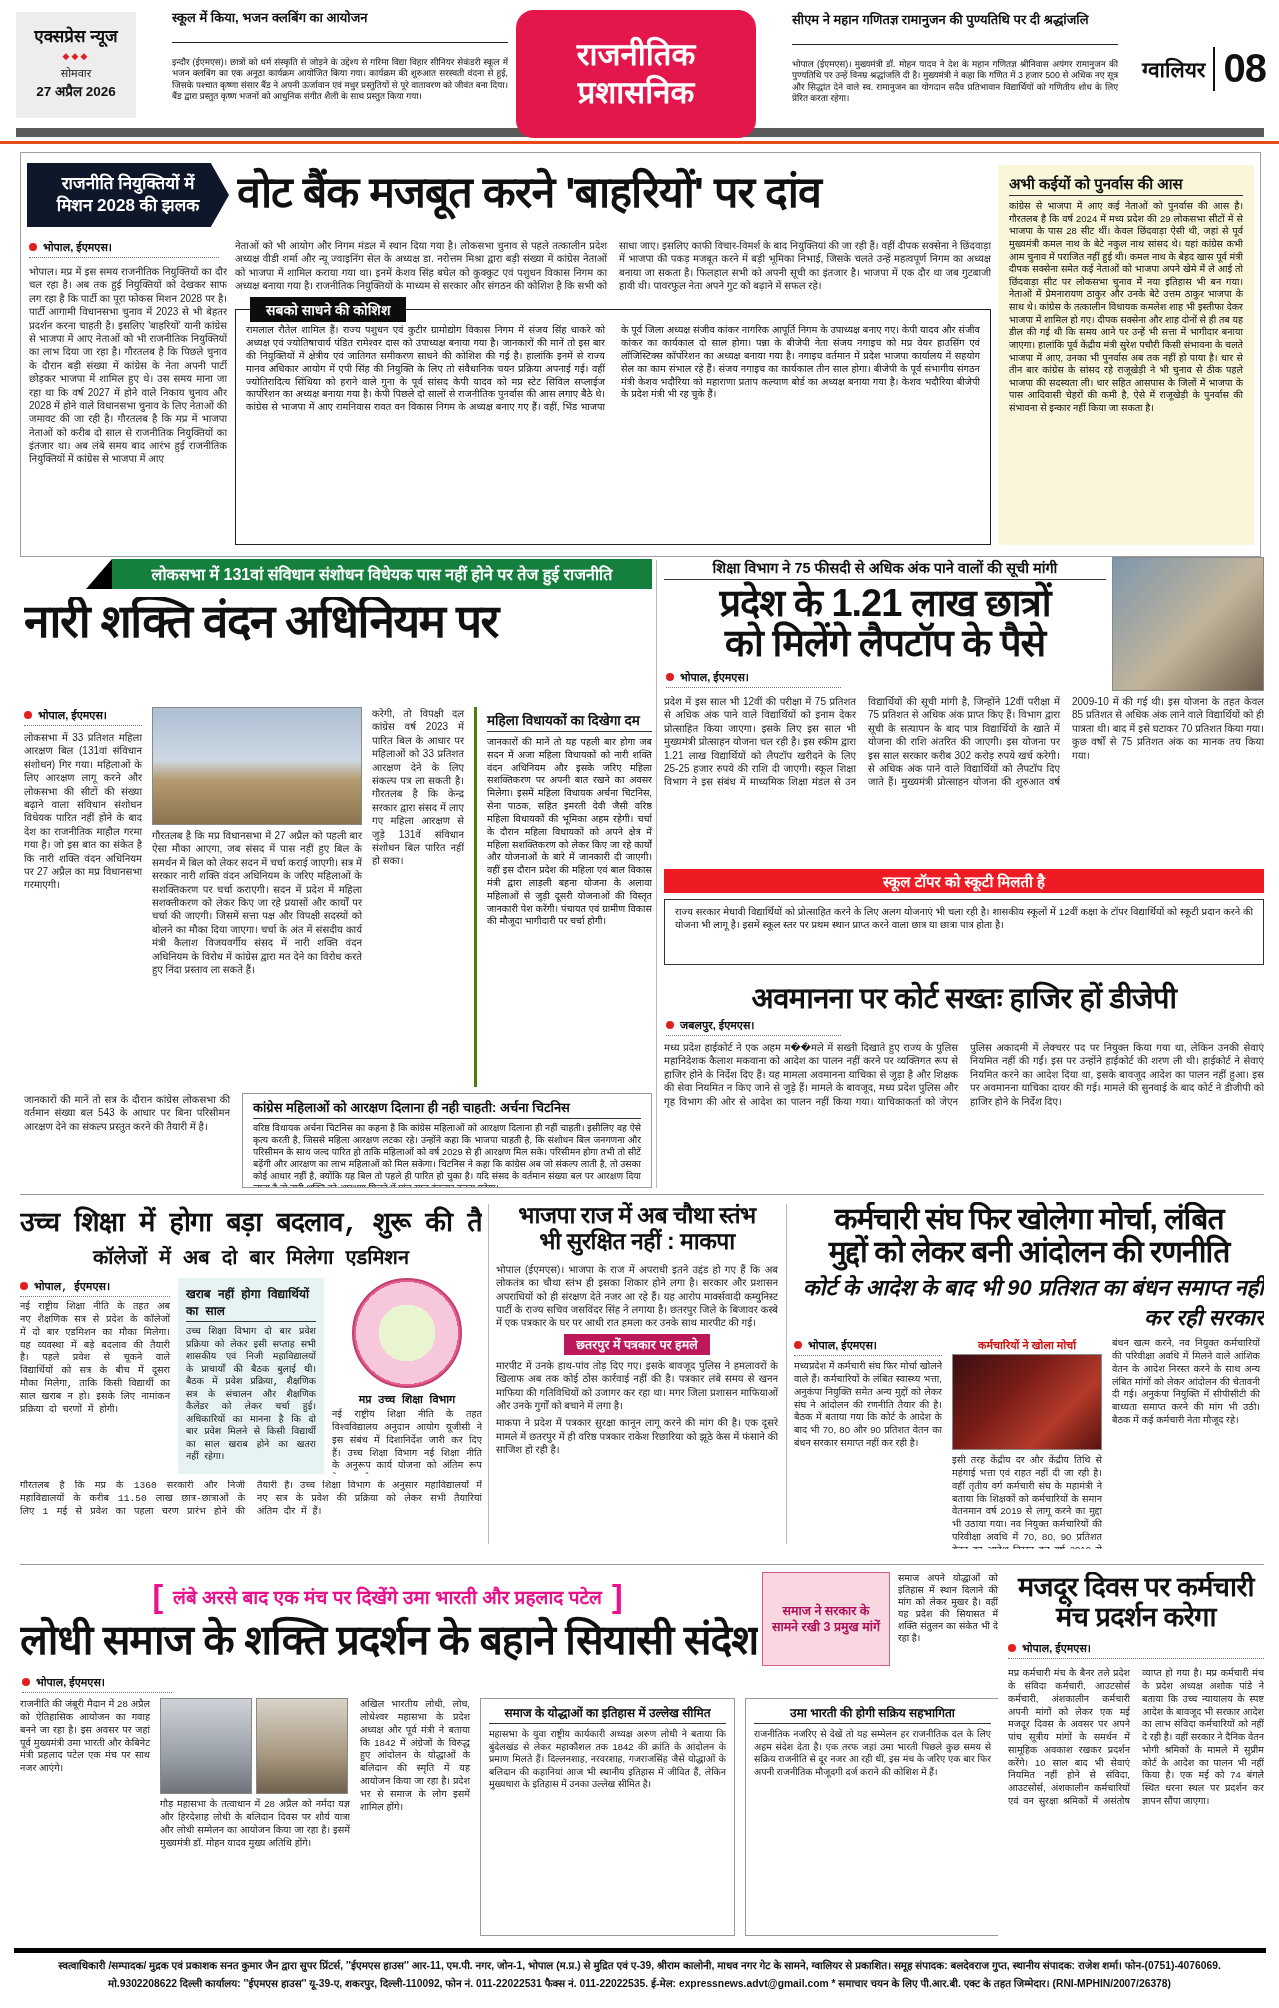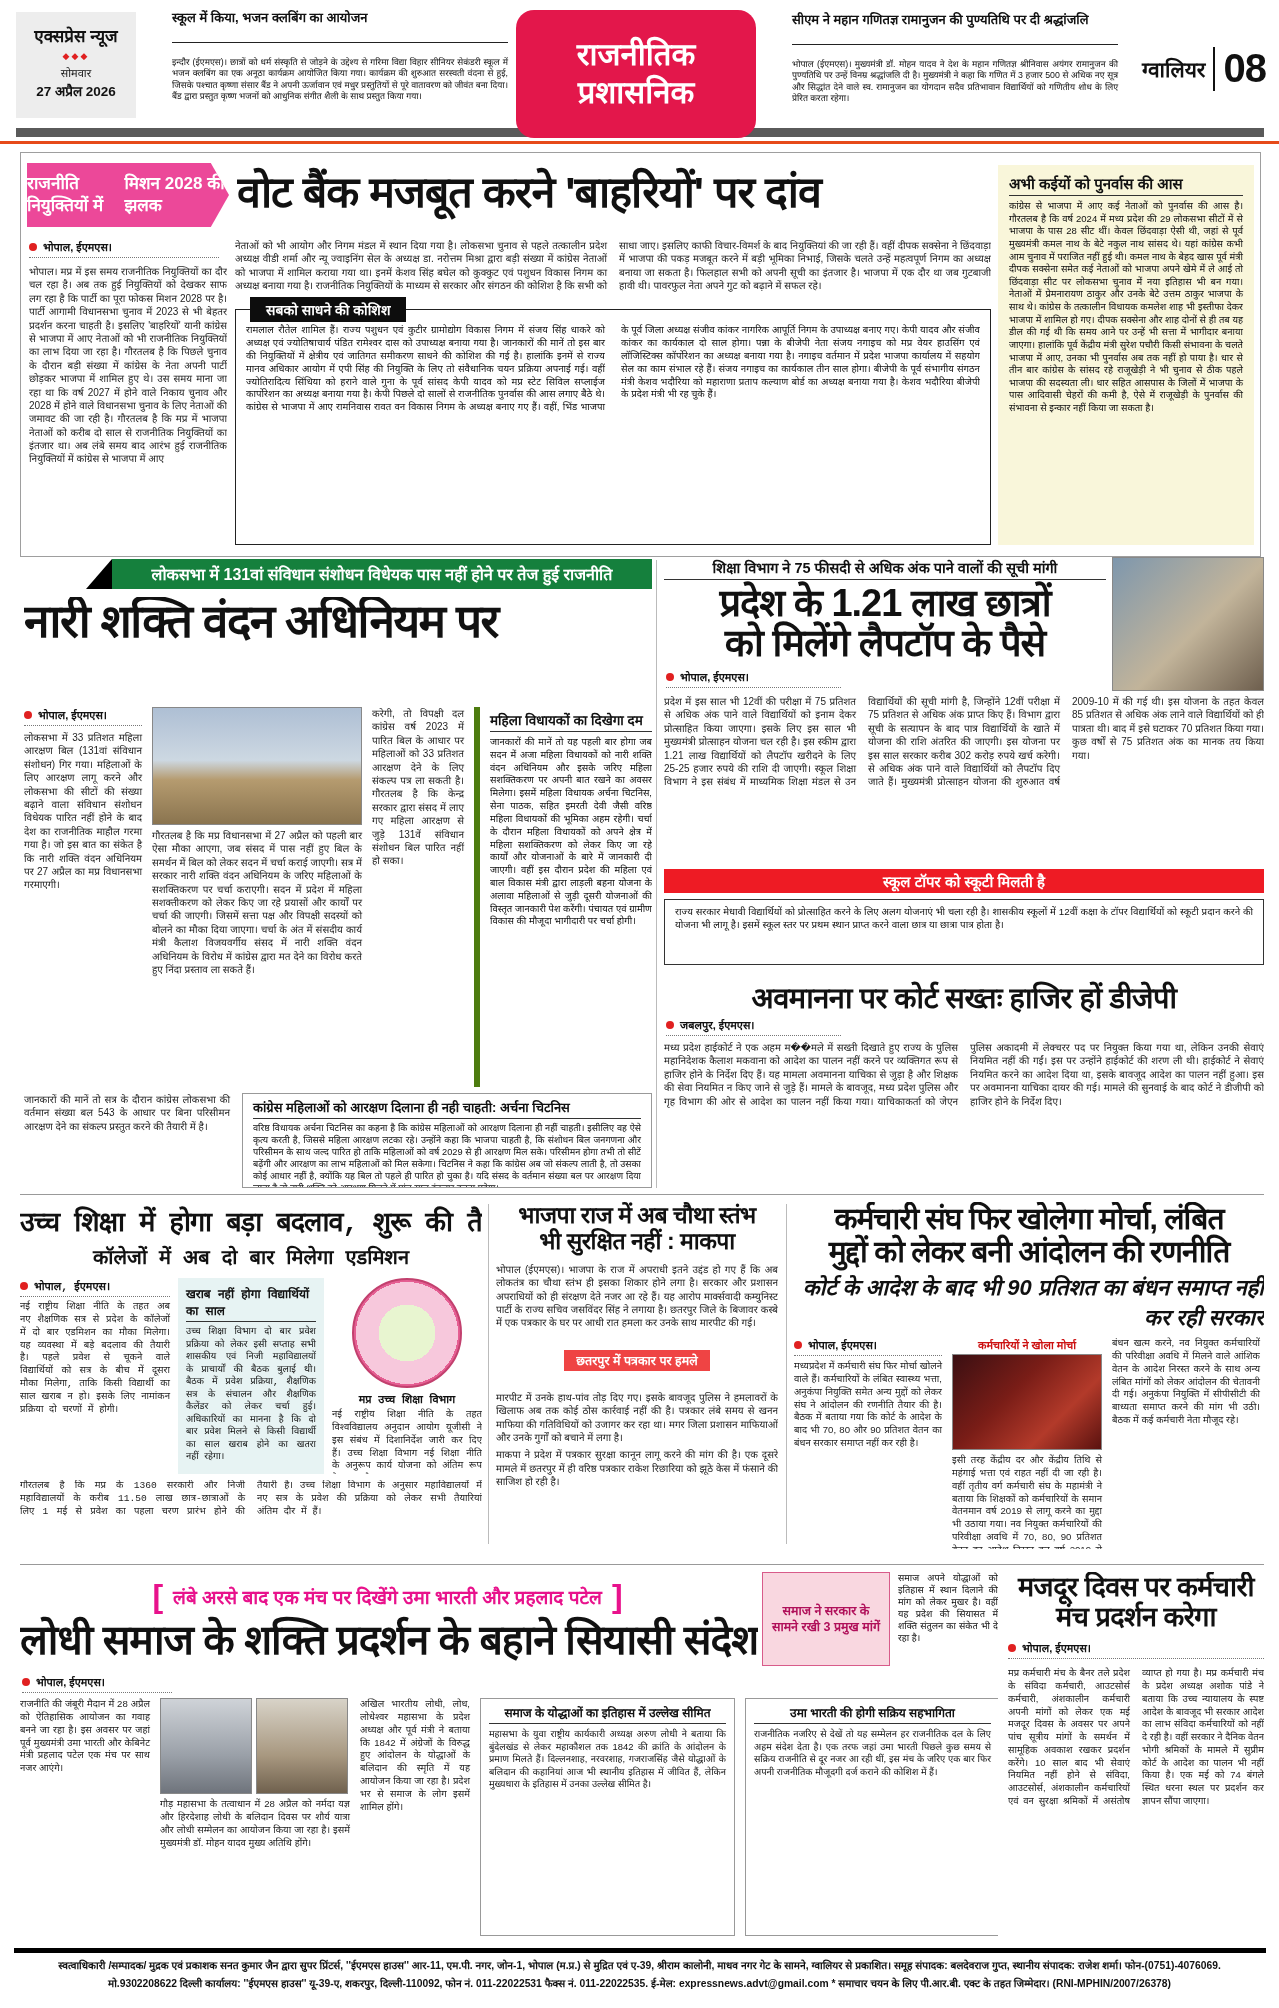--- a/index.html
+++ b/index.html
@@ -25,43 +25,43 @@
          display:flex;flex-direction:column;align-items:center;justify-content:center;
          font-size:31px;font-weight:800;line-height:1.22;z-index:3;}
   .edition{left:1142px;top:46px;width:132px;display:flex;align-items:center;gap:8px;}
   .edition .city{font-size:21px;font-weight:bold;}
   .edition .bar{width:2px;height:44px;background:#111;}
   .edition .num{font-size:40px;font-weight:900;letter-spacing:-1px;}
   .rule-gray{left:16px;top:128px;width:1248px;height:9px;background:#5a5a5a;}
   .rule-orange{left:0;top:141px;width:1279px;height:3px;background:#e64a19;}
   
   .lead{left:20px;top:152px;width:1241px;height:405px;border:1px solid #9e9e9e;box-sizing:border-box;}
-  .tag{left:6px;top:10px;width:202px;height:64px;background:#ec4899;color:#fff;font-weight:bold;font-size:17px;
-       display:flex;flex-direction:row;align-items:center;justify-content:center;line-height:1.3;
+  .tag{left:6px;top:10px;width:202px;height:64px;background:#0f172a;color:#fff;font-weight:bold;font-size:17px;
+       display:flex;flex-direction:column;align-items:center;justify-content:center;line-height:1.3;
        clip-path:polygon(0 0,91% 0,100% 50%,91% 100%,0 100%);}
   .lead-h{left:216px;top:8px;width:760px;font-size:43px;font-weight:800;letter-spacing:-1px;white-space:nowrap;overflow:hidden;}
   .side-box{left:977px;top:12px;width:256px;height:380px;background:#f9f6da;padding:8px 11px;box-sizing:border-box;overflow:hidden;}
   .side-box .boxtitle{font-size:15px;}
   .side-box .b{font-size:9.5px;line-height:1.33;text-align:justify;}
   .lead-col1{left:8px;top:112px;width:198px;height:284px;overflow:hidden;}
   .lead-byline{left:8px;top:86px;width:190px;}
   .lead-strip{left:214px;top:86px;width:756px;height:58px;overflow:hidden;}
   .lead-box{left:214px;top:156px;width:756px;height:236px;border:1.5px solid #222;padding:14px 10px 6px;box-sizing:border-box;}
   .lead-box-bar{position:absolute;top:-13px;left:14px;background:#0d0d0d;color:#fff;font-size:14px;font-weight:bold;padding:3px 16px;}
   .lead-box .bb{column-count:2;column-gap:16px;font-size:9.7px;line-height:1.33;text-align:justify;height:205px;overflow:hidden;}
   
   .nari{left:20px;top:557px;width:632px;height:633px;}
   .tri{left:66px;top:2px;width:0;height:0;border-left:26px solid transparent;border-bottom:30px solid #000;}
   .kicker-red{left:92px;top:2px;width:540px;height:30px;background:#15803d;color:#fff;font-weight:bold;font-size:16px;
               display:flex;align-items:center;justify-content:center;white-space:nowrap;overflow:hidden;}
   .nari-h{left:4px;top:40px;width:628px;font-size:46px;font-weight:800;letter-spacing:-1.5px;line-height:1.06;white-space:nowrap;overflow:hidden;}
   .nari-body{left:4px;top:150px;width:628px;height:380px;display:flex;gap:10px;overflow:hidden;}
   .photo-frame{border:1px solid #888;box-sizing:border-box;}
   .photo-vidhansabha{width:100%;height:118px;background:linear-gradient(180deg,#aebfd4 0%,#cdd8e2 45%,#b59b6f 62%,#8a744f 100%);}
-  .box-mahila{border-left:6px solid #4d7c0f;background:#fff;padding:4px 6px 4px 10px;height:100%;box-sizing:border-box;overflow:hidden;}
+  .box-mahila{border-left:3px solid #4d7c0f;background:#fff;padding:4px 6px 4px 10px;height:100%;box-sizing:border-box;overflow:hidden;}
   .box-mahila .boxtitle{font-size:13.5px;}
   .box-mahila .b{font-size:9.5px;line-height:1.35;text-align:justify;}
   .nari-bottom{left:4px;top:536px;width:628px;height:95px;display:flex;gap:12px;overflow:hidden;}
   .box-chitnis{border:1px solid #999;padding:4px 10px;box-sizing:border-box;flex:1;overflow:hidden;}
   .box-chitnis .boxtitle{font-size:13px;}
   .box-chitnis .b{font-size:9.2px;line-height:1.3;text-align:justify;}
   .vdiv{width:1px;background:#bbb;}
   
   .lapt{left:664px;top:557px;width:600px;height:633px;}
   .lapt-kick{left:0;top:0;width:442px;text-align:center;font-weight:bold;font-size:14.5px;border-bottom:1px solid #333;padding-bottom:2px;}
@@ -83,21 +83,21 @@
   .colA .row{display:flex;gap:8px;margin-top:8px;height:196px;overflow:hidden;}
   .emblem{width:106px;height:106px;margin:0 auto;border-radius:50%;border:2px solid #c2406e;
           background:radial-gradient(circle,#e8f5d0 0 38%,#f7c8dc 38% 68%,#e55f93 68%);}
   .emb-label{font-size:11px;font-weight:bold;text-align:center;margin:3px 0;}
   .bluebox{background:#e7f3f3;padding:7px 8px;box-sizing:border-box;height:100%;overflow:hidden;}
   .bluebox .boxtitle{font-size:12px;}
   .bluebox .b{font-size:9.4px;line-height:1.33;text-align:justify;}
   .colA .bot{margin-top:6px;height:70px;overflow:hidden;}
   .colB{left:496px;top:1202px;width:282px;height:350px;overflow:hidden;}
   .colB .h{font-size:23px;font-weight:800;text-align:center;line-height:1.15;letter-spacing:-0.5px;}
-  .blackbar{margin:20px auto;background:#ef4444;color:#fff;font-size:12.5px;font-weight:bold;padding:2px 12px;width:fit-content;}
+  .blackbar{margin:4px auto;background:#be185d;color:#fff;font-size:12.5px;font-weight:bold;padding:2px 12px;width:fit-content;}
   .colC{left:794px;top:1202px;width:470px;height:350px;overflow:hidden;}
   .colC .h{font-size:30px;font-weight:800;text-align:center;line-height:1.1;letter-spacing:-1px;}
   .colC .sh{font-size:22px;font-weight:bold;text-align:right;margin-top:3px;font-style:italic;}
   .colC .row{display:flex;gap:10px;margin-top:6px;height:212px;overflow:hidden;}
   .photo-protest{width:100%;height:96px;background:linear-gradient(135deg,#3a0f12,#7a1d17 40%,#b33a2a 70%,#5a120f);}
   .prot-cap{color:#cc1111;font-weight:bold;font-size:11px;text-align:center;margin-bottom:2px;}
   
   .lodhi{left:20px;top:1572px;width:978px;height:368px;overflow:hidden;}
   .pink-kick{left:0;top:6px;width:735px;display:flex;align-items:center;justify-content:center;gap:10px;
              color:#e8128c;font-weight:800;font-size:19px;white-space:nowrap;overflow:hidden;}

